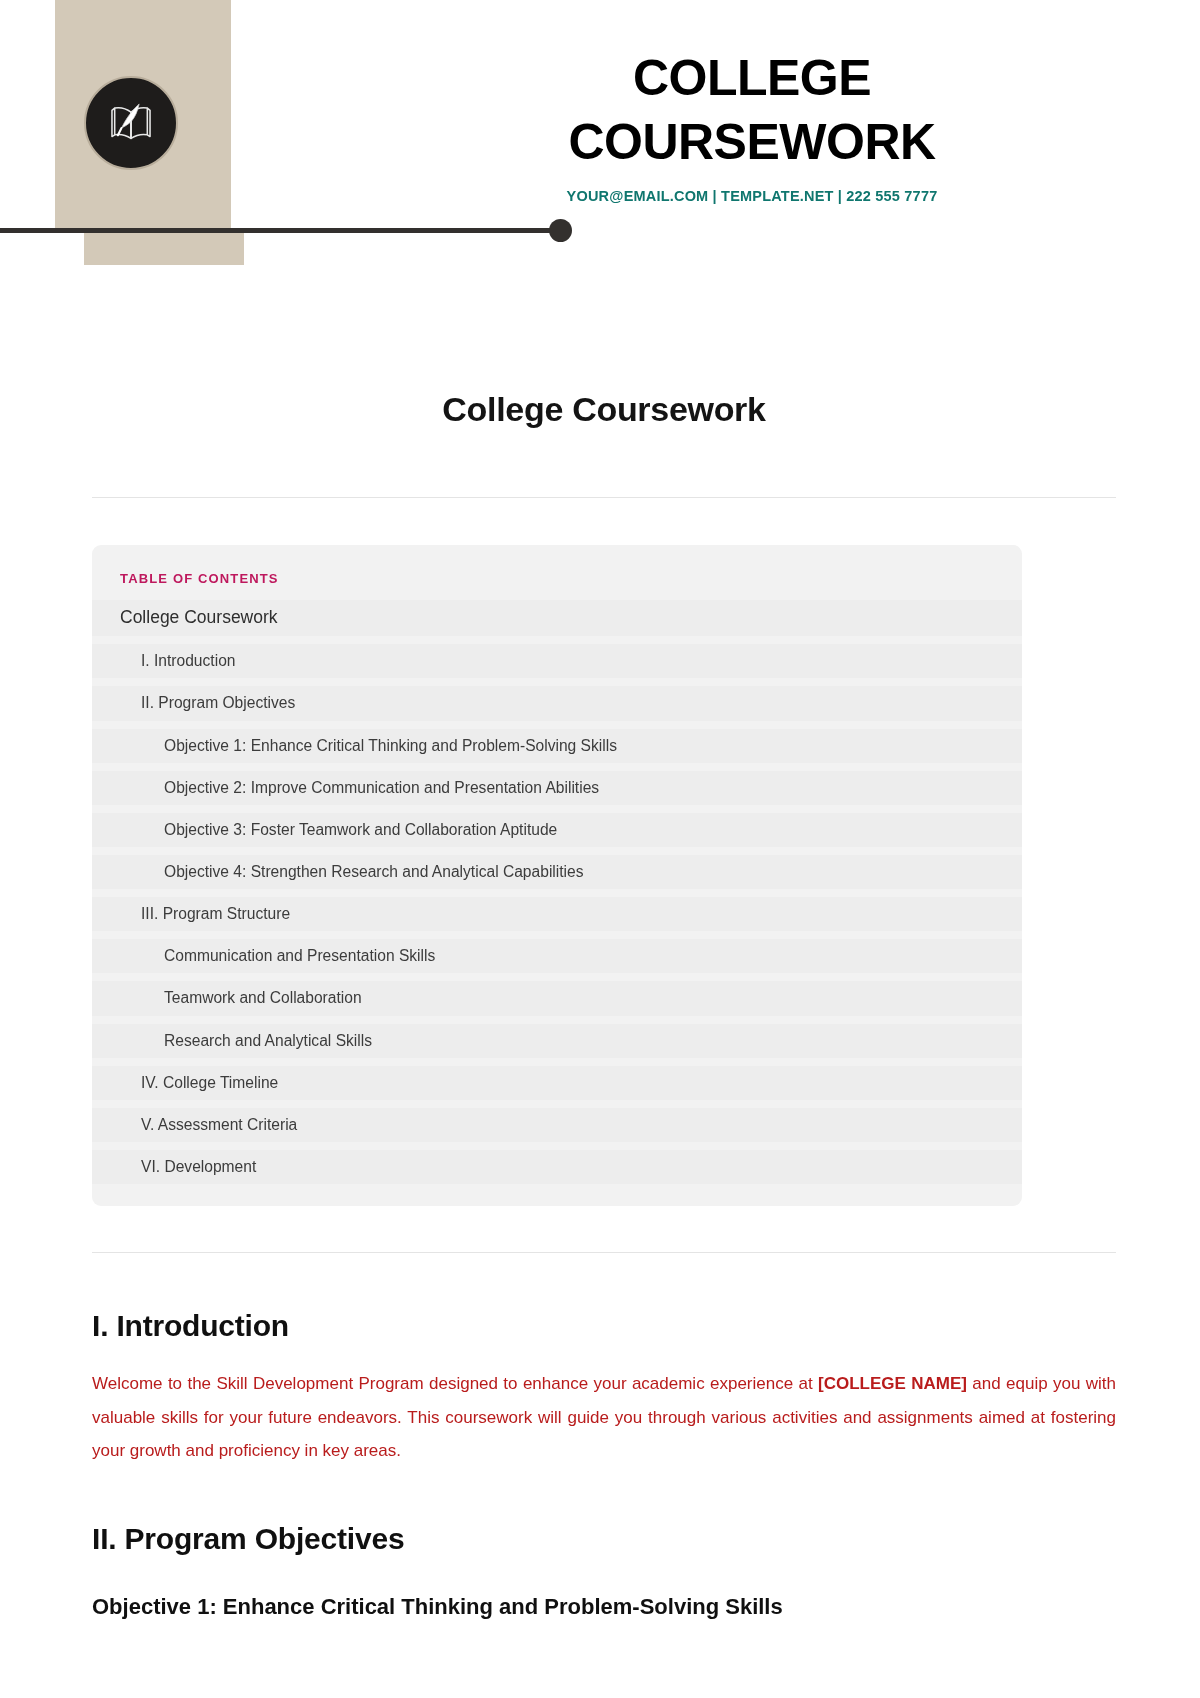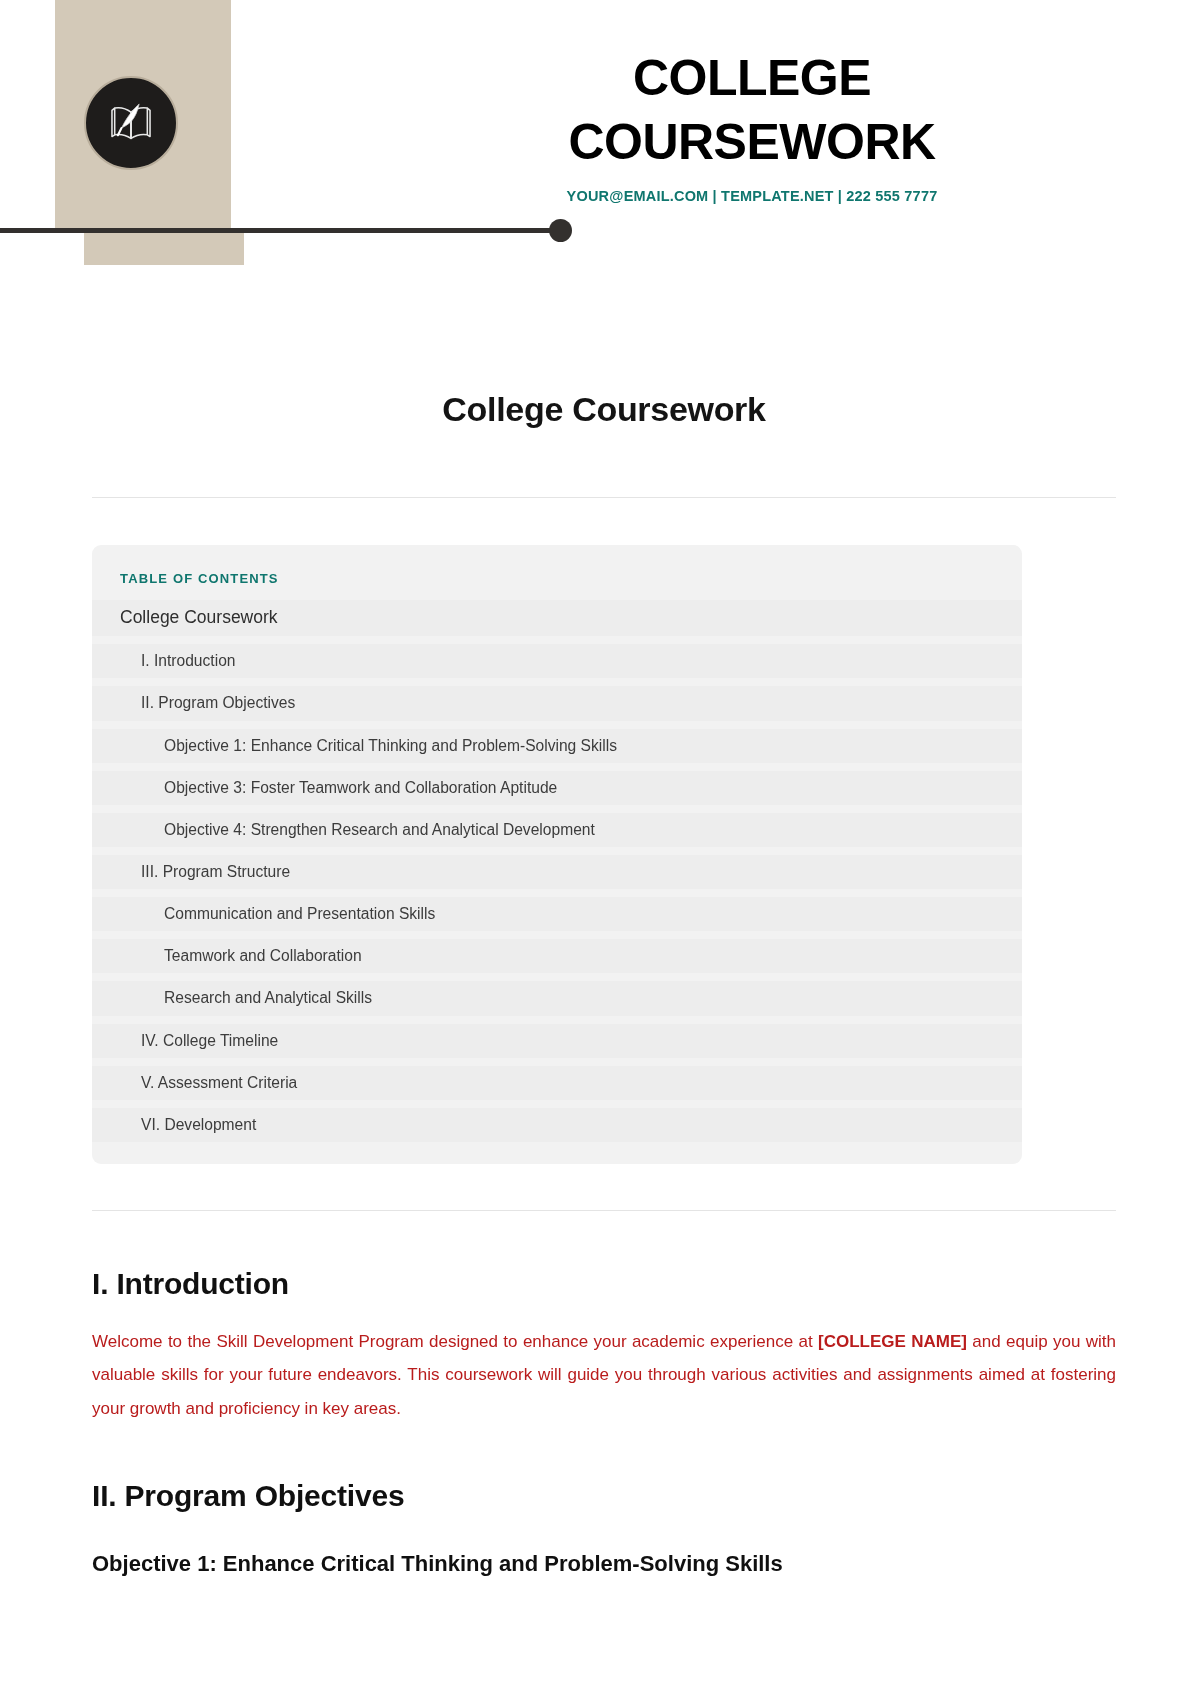--- a/index.html
+++ b/index.html
@@ -121,21 +121,21 @@
   .toc-card {
     margin: 47px 182px 0 88px;
     background: #f2f2f2;
     border-radius: 9px;
     padding: 26px 0 22px 0;
   }
   .toc-label {
     font-size: 13px;
     font-weight: 700;
     letter-spacing: 1.15px;
-    color: #0f766e;
+    color: #be185d;
     padding: 0 28px 14px 28px;
     margin: 0;
   }
   .toc-row {
     display: block;
     font-size: 16px;
     line-height: 1.1;
     color: #3c3c3c;
     background: #ededed;
     padding: 8px 28px 9px 28px;
@@ -227,22 +227,23 @@
 
   <hr class="hr-soft">
 
   <div class="toc-card">
     <div class="toc-label">TABLE OF CONTENTS</div>
     <div id="toc-rows">
         <div class="toc-row lvl0">College Coursework</div>
         <div class="toc-row lvl1">I. Introduction</div>
         <div class="toc-row lvl1">II. Program Objectives</div>
         <div class="toc-row lvl2">Objective 1: Enhance Critical Thinking and Problem-Solving Skills</div>
+        <div class="toc-row lvl2">Objective 2: Improve Communication and Presentation Abilities</div>
         <div class="toc-row lvl2">Objective 3: Foster Teamwork and Collaboration Aptitude</div>
-        <div class="toc-row lvl2">Objective 4: Strengthen Research and Analytical Development</div>
+        <div class="toc-row lvl2">Objective 4: Strengthen Research and Analytical Capabilities</div>
         <div class="toc-row lvl1">III. Program Structure</div>
         <div class="toc-row lvl2">Communication and Presentation Skills</div>
         <div class="toc-row lvl2">Teamwork and Collaboration</div>
         <div class="toc-row lvl2">Research and Analytical Skills</div>
         <div class="toc-row lvl1">IV. College Timeline</div>
         <div class="toc-row lvl1">V. Assessment Criteria</div>
         <div class="toc-row lvl1">VI. Development</div>
       </div>
   </div>
 

